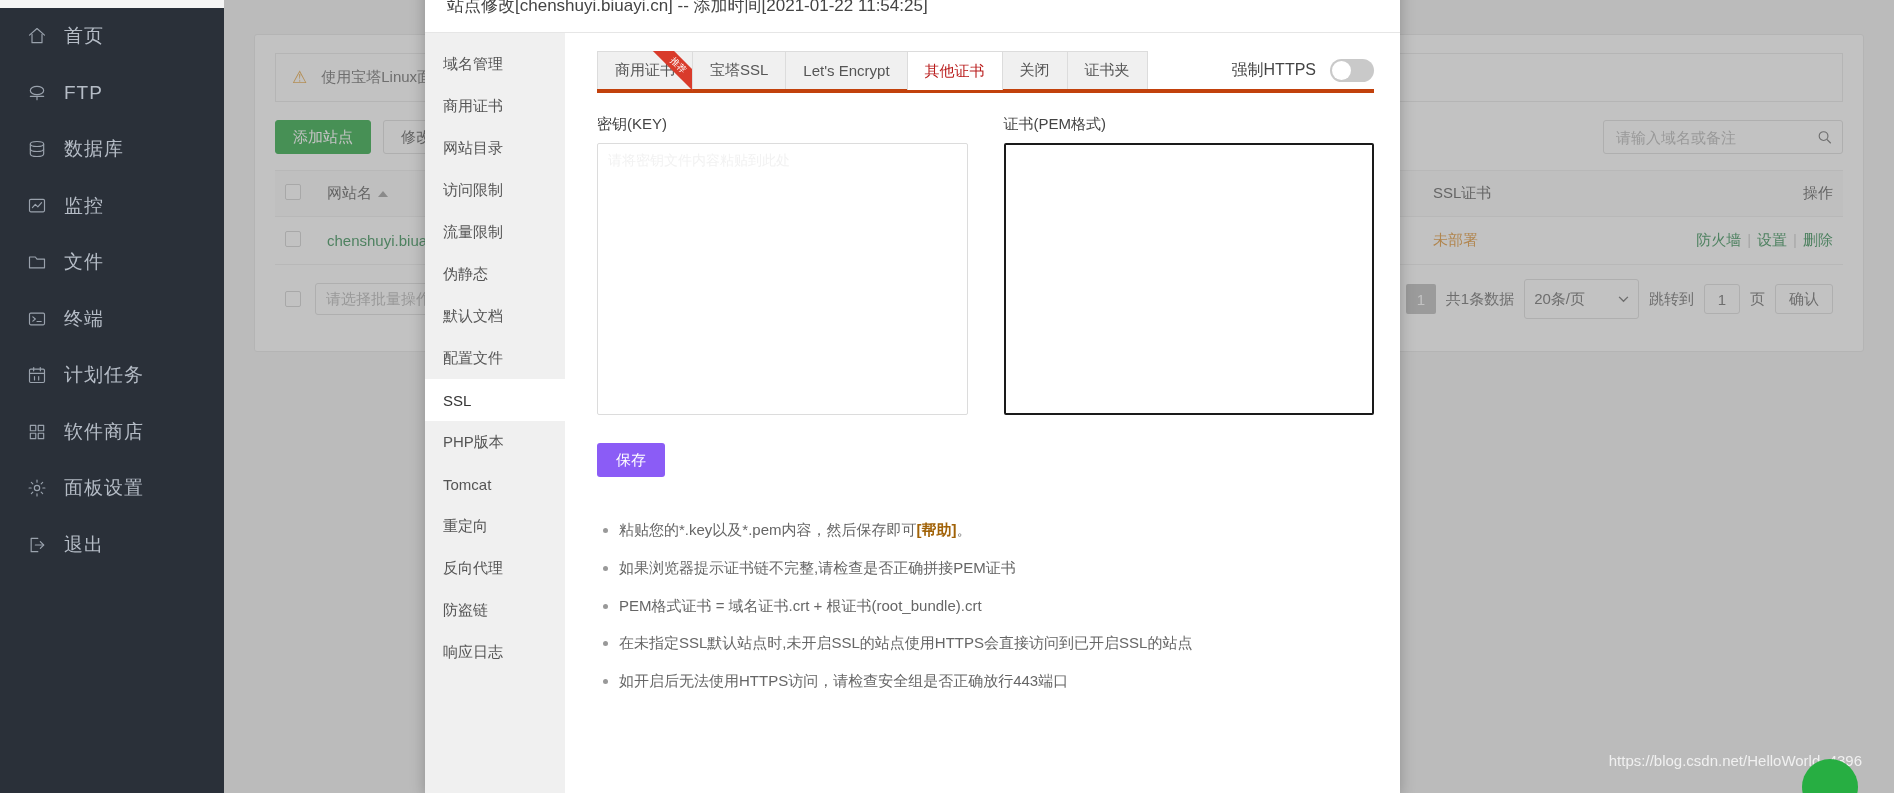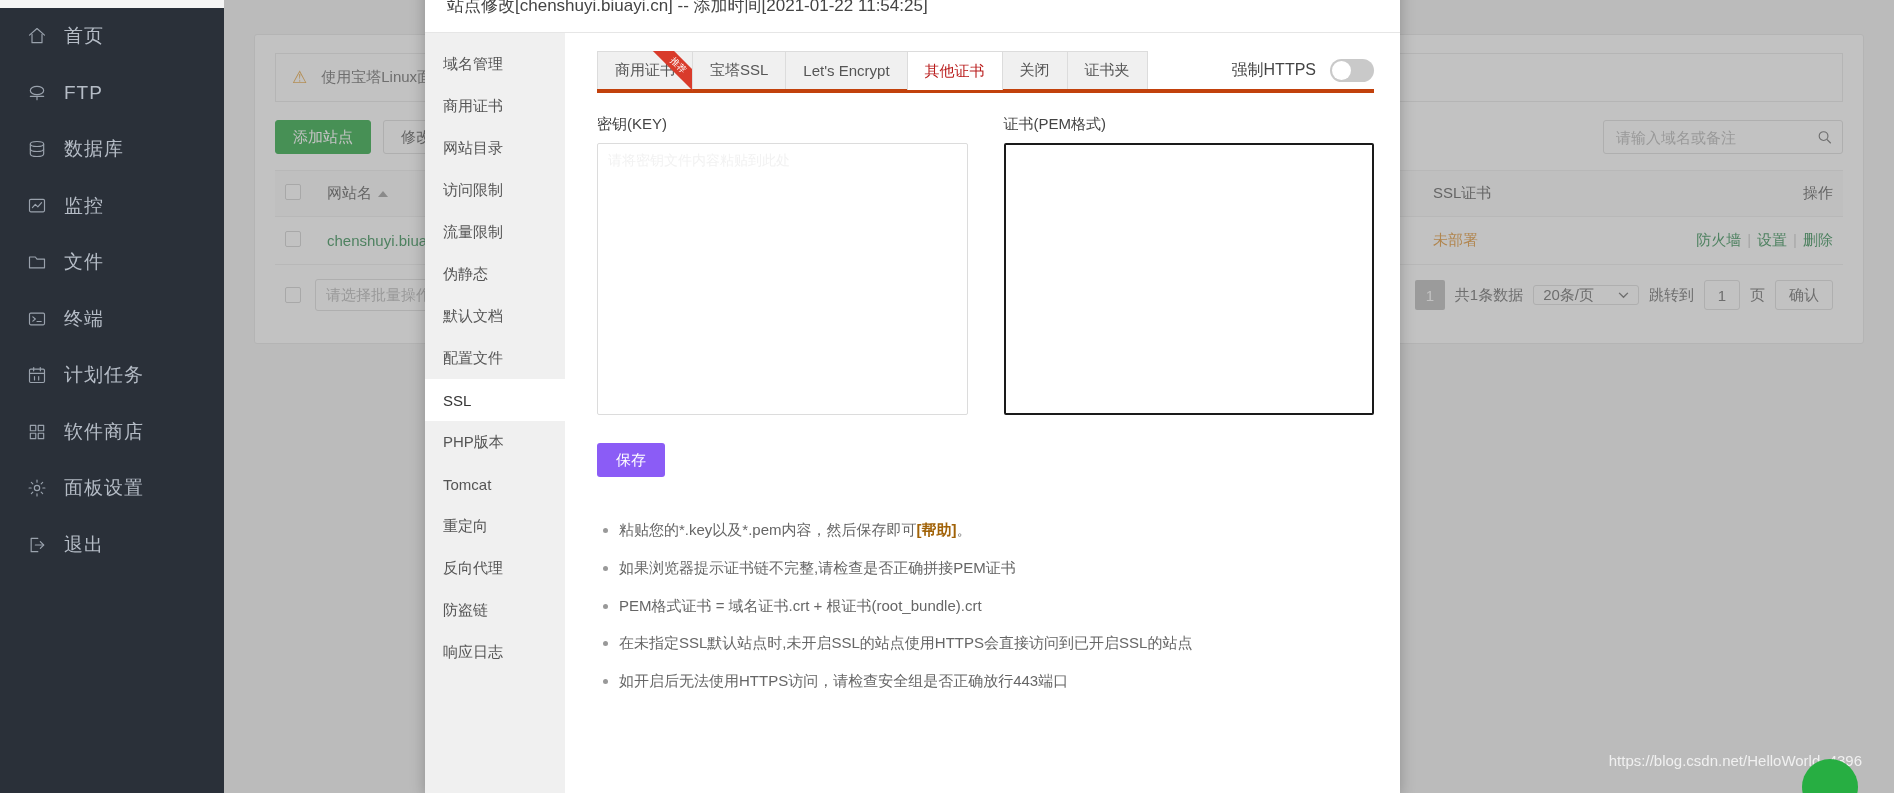--- a/index.html
+++ b/index.html
@@ -81,21 +81,21 @@
   .ops .sep { color: #ccc; padding: 0 6px; }
   .caret-up { display: inline-block; margin-left: 6px; border-left: 5px solid transparent; border-right: 5px solid transparent; border-bottom: 6px solid #999; vertical-align: middle; }
 
   .bulk-row { display: flex; align-items: center; gap: 14px; padding: 14px 10px; }
   .bulk-sel {
     width: 180px; height: 32px; border: 1px solid #dcdcdc; border-radius: 3px;
     display: flex; align-items: center; padding: 0 10px; color: #b5b5b5; font-size: 15px; background:#fff;
   }
   .pager { margin-left: auto; display: flex; align-items: center; gap: 10px; font-size: 15px; color: #666; }
   .pg-num { min-width: 30px; height: 30px; background: #b9b9b9; color: #fff; display: flex; align-items: center; justify-content: center; border-radius: 2px; }
-  .pg-sel { height: 20px; border: 1px solid #dcdcdc; border-radius: 3px; display: flex; align-items: center; gap: 24px; padding: 0 9px; background: #fff; }
+  .pg-sel { height: 40px; border: 1px solid #dcdcdc; border-radius: 3px; display: flex; align-items: center; gap: 33px; padding: 0 9px; background: #fff; }
   .chev { width: 11px; height: 7px; }
   .pg-input { width: 36px; height: 30px; border: 1px solid #dcdcdc; border-radius: 3px; display: flex; align-items: center; justify-content: center; background: #fff; }
   .pg-btn { height: 30px; padding: 0 13px; border: 1px solid #dcdcdc; border-radius: 3px; display: flex; align-items: center; background: #fff; }
 
   
   .overlay {
     position: absolute; left: 224px; top: 0; right: 0; bottom: 0;
     background: rgba(120,120,120,0.45);
   }
   .watermark {

